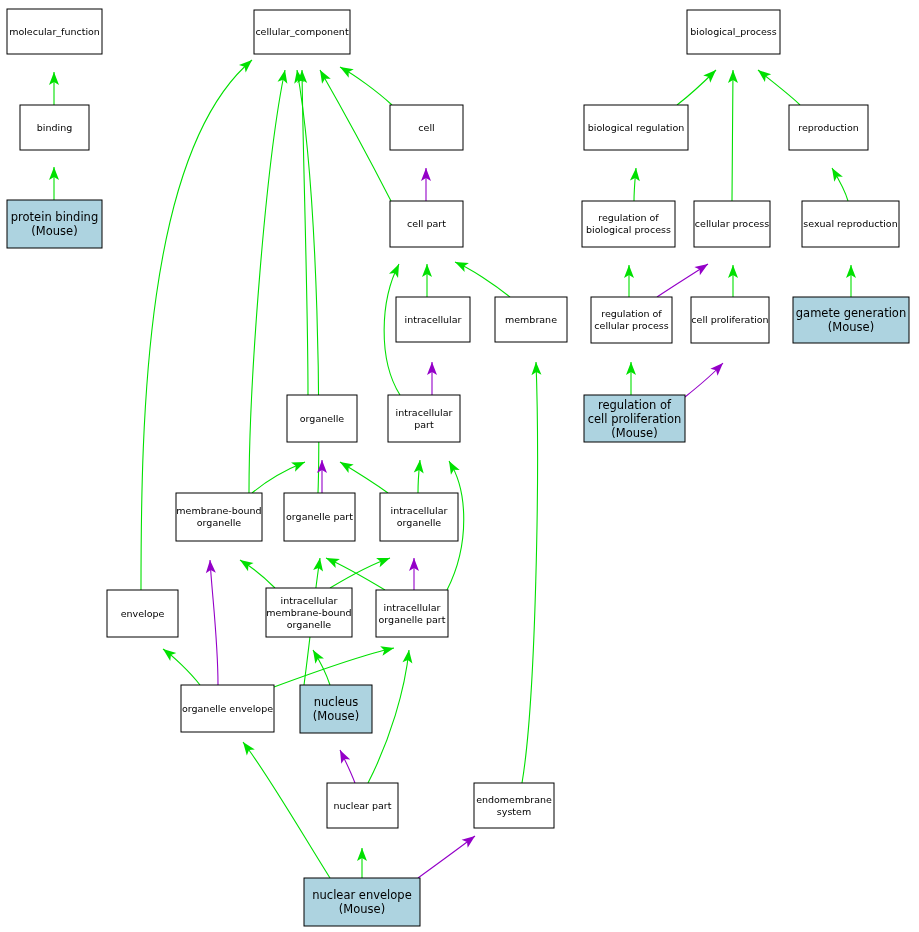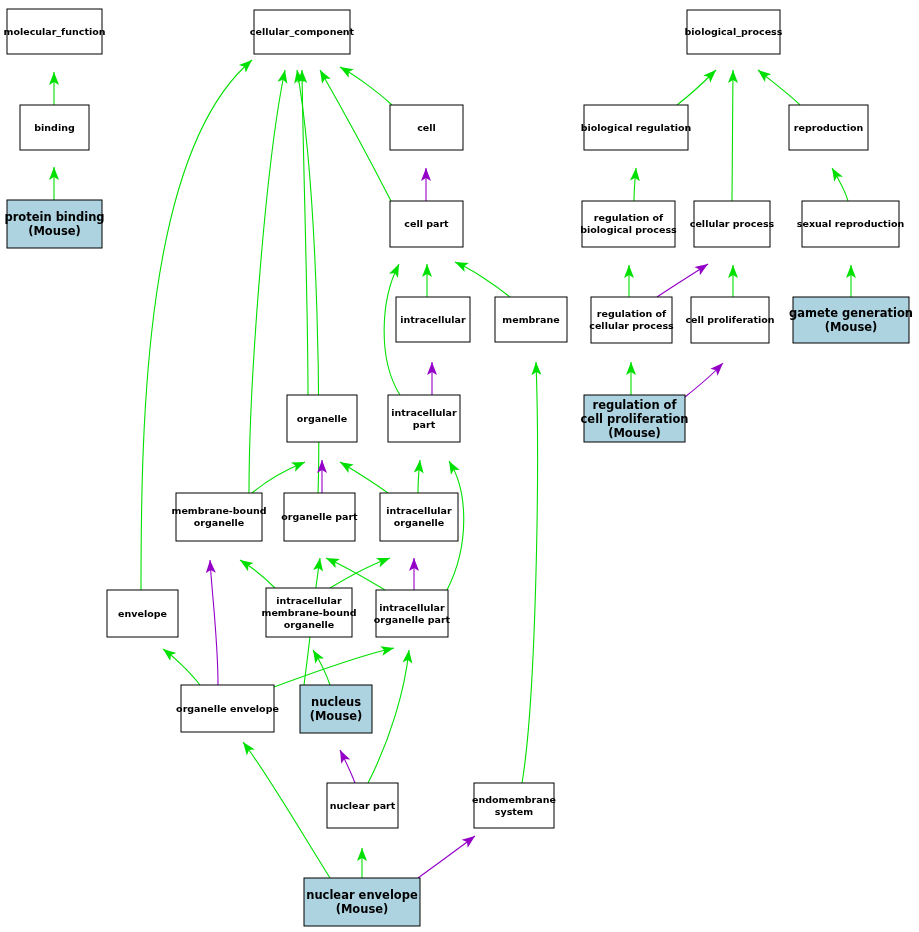--- a/index.html
+++ b/index.html
@@ -10,21 +10,20 @@
   body {
     width: 919px;
     height: 932px;
     font-family: "DejaVu Sans", sans-serif;
     overflow: hidden;
   }
   #graph-root {
     position: relative;
     width: 919px;
     height: 932px;
-    font-weight: bold;
   }
   svg#dag {
     position: absolute;
     left: 0;
     top: 0;
     width: 919px;
     height: 932px;
   }
   .node-box {
     fill: #ffffff;

